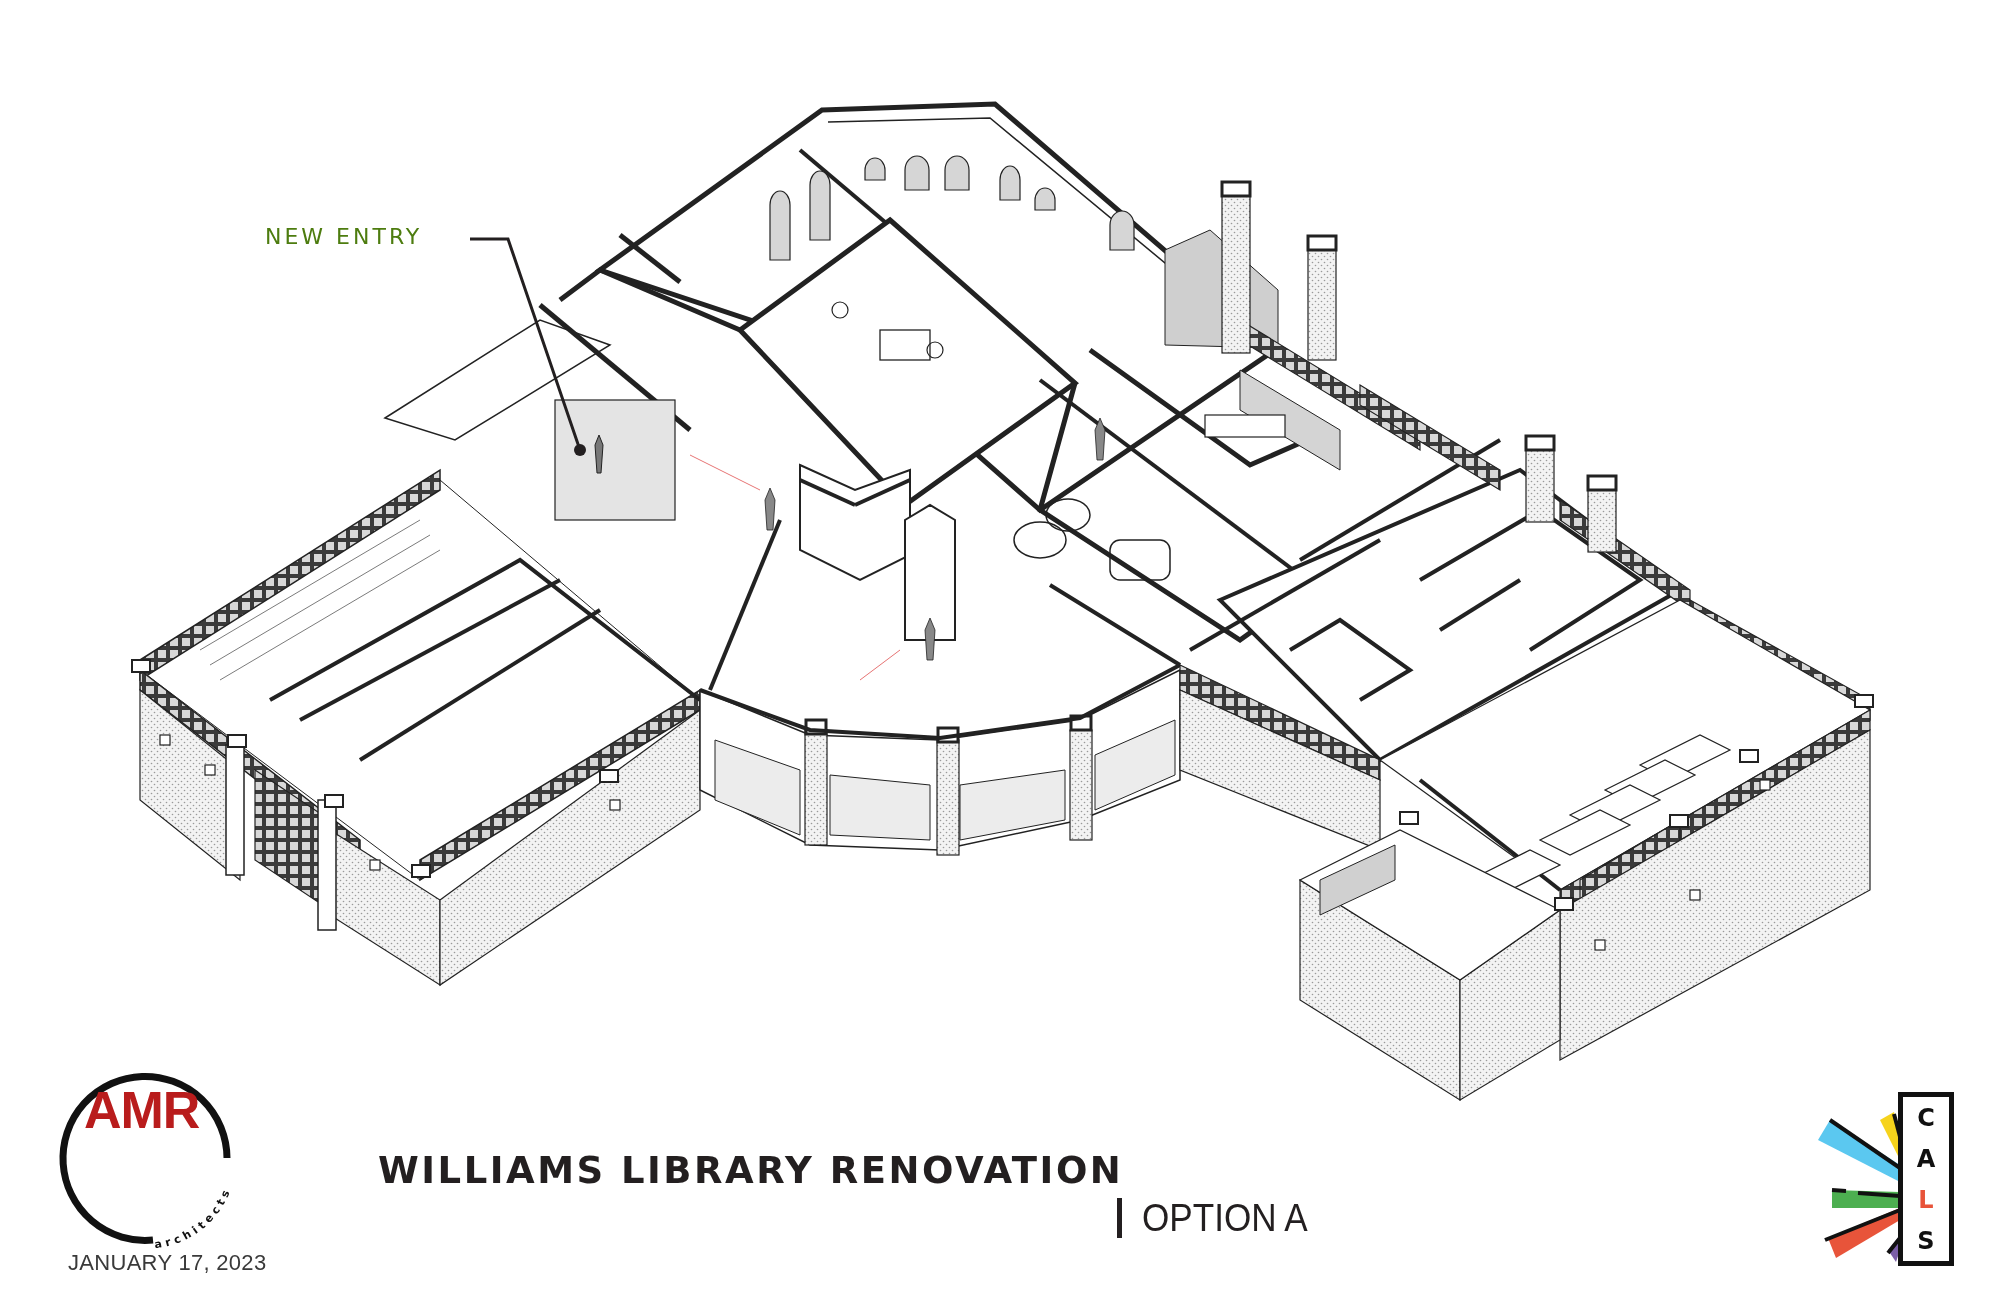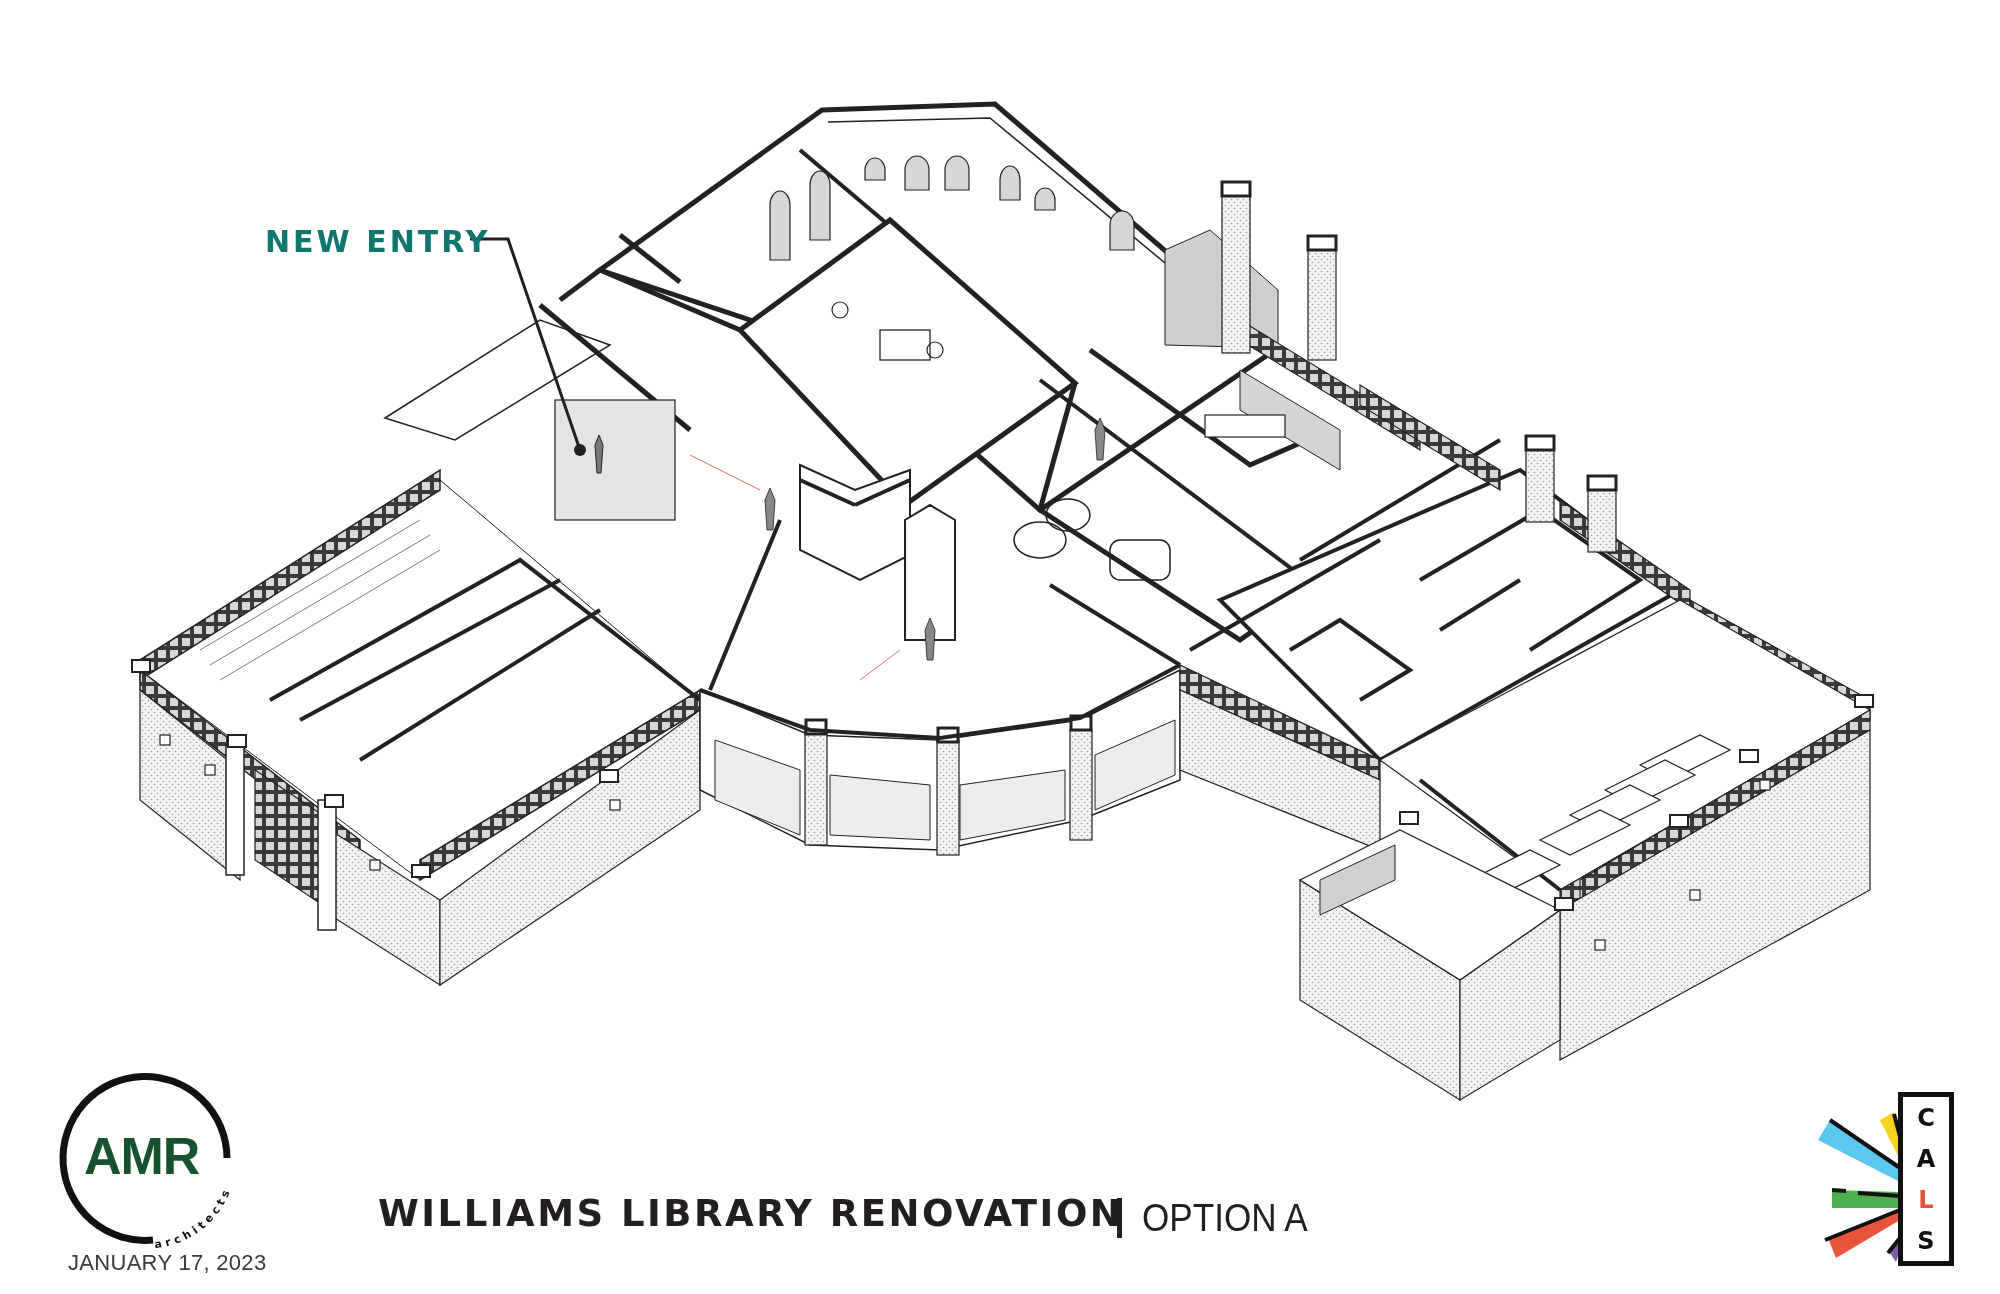--- a/index.html
+++ b/index.html
@@ -1,37 +1,37 @@
 <!DOCTYPE html>
 <html><head>
 <meta charset="utf-8">
 <style>
   html, body { margin: 0; padding: 0; background: #ffffff; }
   body { width: 2000px; height: 1294px; position: relative; overflow: hidden; font-family: "Liberation Sans", sans-serif; }
   #drawing { position: absolute; left: 0; top: 0; width: 2000px; height: 1294px; }
   .callout-label {
     position: absolute; left: 265px; top: 224px;
-    font-family: "DejaVu Sans", sans-serif; font-weight: bold; font-size: 30px;
-    letter-spacing: 3px; color: #0f766e;
+    font-family: "DejaVu Sans", sans-serif; font-weight: normal; font-size: 22px;
+    letter-spacing: 3px; color: #4d7c0f;
   }
   .title {
-    position: absolute; left: 378px; top: 1192px;
+    position: absolute; left: 378px; top: 1149px;
     font-family: "DejaVu Sans", sans-serif; font-weight: bold; font-size: 37px;
     letter-spacing: 2.5px; color: #231f20; white-space: nowrap;
   }
   .title-sep { position: absolute; left: 1117px; top: 1198px; width: 5px; height: 40px; background: #231f20; }
   .subtitle {
     position: absolute; left: 1142px; top: 1196px;
     font-family: "Liberation Sans", sans-serif; font-size: 39px; color: #231f20;
     transform: scaleX(0.9); transform-origin: left top; white-space: nowrap;
   }
   .amr-logo { position: absolute; left: 55px; top: 1070px; width: 190px; height: 190px; }
   .amr-text {
-    position: absolute; left: 84px; top: 1126px;
-    font-family: "Liberation Sans", sans-serif; font-size: 52px; font-weight: bold; color: #14532d;
+    position: absolute; left: 84px; top: 1080px;
+    font-family: "Liberation Sans", sans-serif; font-size: 52px; font-weight: bold; color: #b91c1c;
     letter-spacing: -1px;
   }
   .date {
     position: absolute; left: 68px; top: 1250px;
     font-family: "Liberation Sans", sans-serif; font-size: 22px; color: #3a3a3a; letter-spacing: 0.3px;
   }
   .cals-logo { position: absolute; left: 1800px; top: 1090px; width: 180px; height: 190px; }
   .cals-box {
     position: absolute; left: 1898px; top: 1092px; width: 46px; height: 164px;
     border: 5px solid #111; background: #fff;

